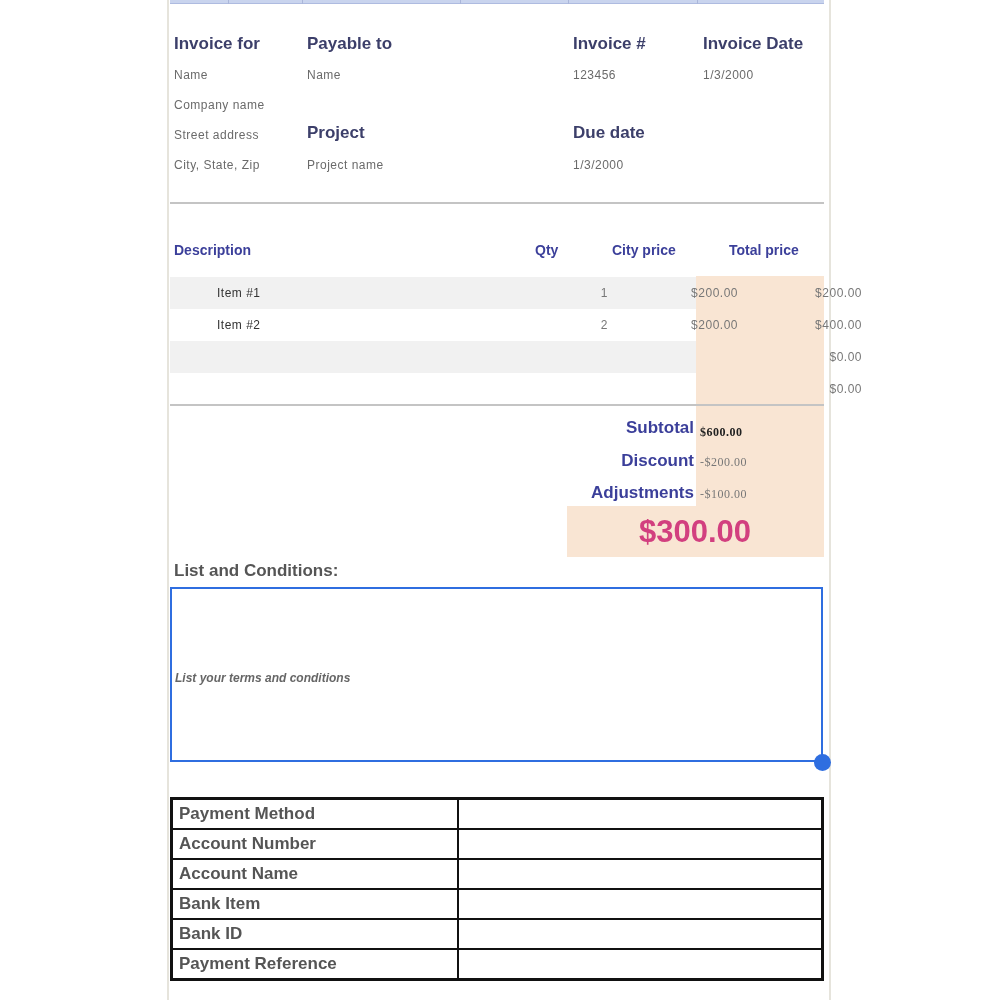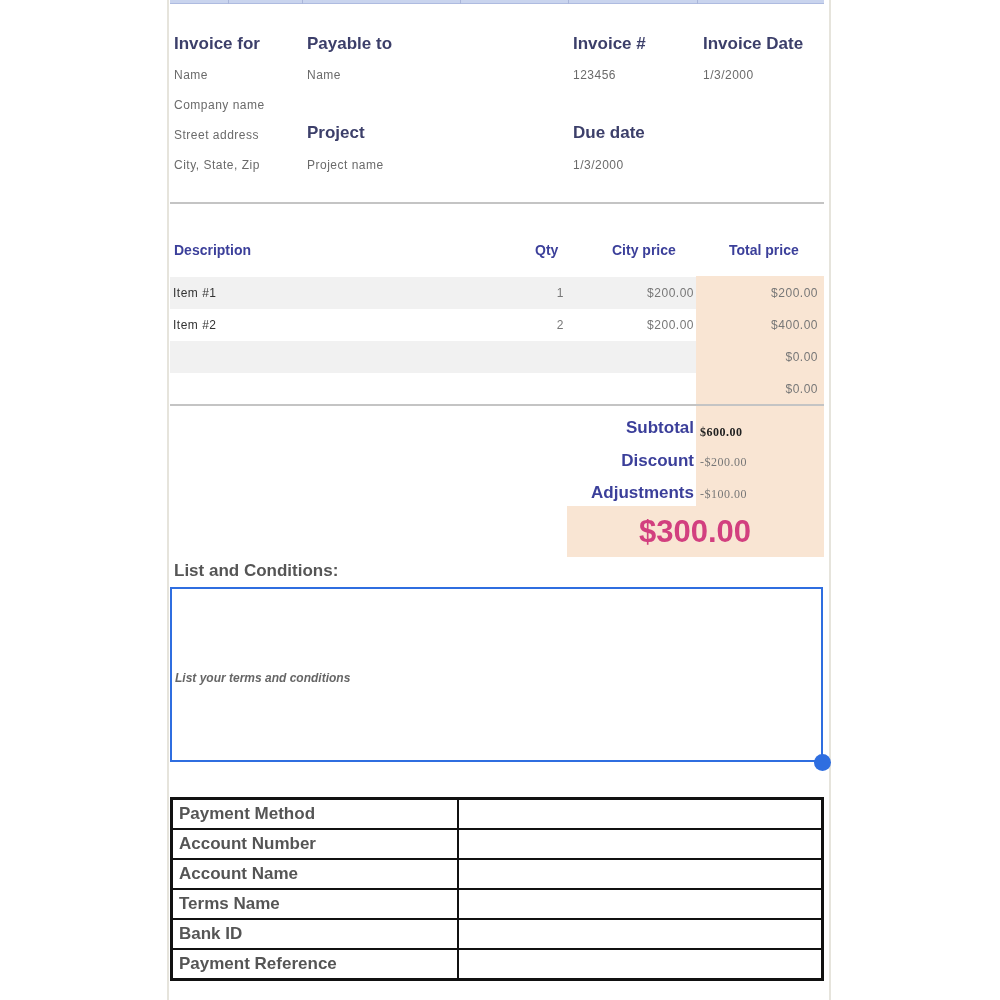--- a/index.html
+++ b/index.html
@@ -10,21 +10,21 @@
   .topstrip { position:absolute; left:170px; top:0; width:654px; height:3px; background:#c9d4ee;
               border-bottom:1px solid #aebbe0; }
   .topstrip .div { position:absolute; top:0; width:1px; height:4px; background:#aab6da; }
   .abs { position:absolute; white-space:nowrap; }
   .hdr { font-size:17px; font-weight:bold; color:#3c3f6a; }
   .lbl { font-size:12px; color:#6a6a6a; letter-spacing:0.5px; }
   .sep { position:absolute; height:2px; background:#c4c4c4; }
   .th { font-size:14px; font-weight:bold; color:#3b3f9a; }
   .row { position:absolute; left:170px; width:654px; height:32px; }
   .row.shaded { background:#f1f1f1; }
-  .cell { position:absolute; top:0; height:32px; line-height:32px; font-size:12px; color:#333; letter-spacing:0.5px; }
+  .cell { position:absolute; top:0; height:32px; line-height:32px; font-size:12px; color:#333; letter-spacing:0.5px;margin-left:44px; }
   .cell.num { color:#777; text-align:right; }
   .totalcol { position:absolute; left:696px; top:276px; width:128px; height:232px; background:#f9e5d3; }
   .grandbg { position:absolute; left:567px; top:506px; width:257px; height:51px; background:#f9e5d3; }
   .sumlbl { font-size:17px; font-weight:bold; color:#3b3f9a; text-align:right; }
   .sumval { font-size:12px; color:#777; text-align:left; letter-spacing:0.5px;font-family:Liberation Serif, serif; }
   .grand { font-size:31px; font-weight:bold; color:#d23f7f; text-align:center; }
   .terms-title { font-size:17px; font-weight:bold; color:#555; }
   .terms-box { position:absolute; left:170px; top:587px; width:653px; height:175px;
                border:2px solid #2f6ee0; box-sizing:border-box; background:#fff; }
   .terms-text { position:absolute; left:3px; top:82px; font-size:12px; font-style:italic; font-weight:bold; color:#666; }
@@ -124,21 +124,21 @@
   </tr>
   <tr>
     <td>Account Number</td>
     <td class="v"></td>
   </tr>
   <tr>
     <td>Account Name</td>
     <td class="v"></td>
   </tr>
   <tr>
-    <td>Terms Name</td>
+    <td>Bank Item</td>
     <td class="v"></td>
   </tr>
   <tr>
     <td>Bank ID</td>
     <td class="v"></td>
   </tr>
   <tr>
     <td>Payment Reference</td>
     <td class="v"></td>
   </tr>

